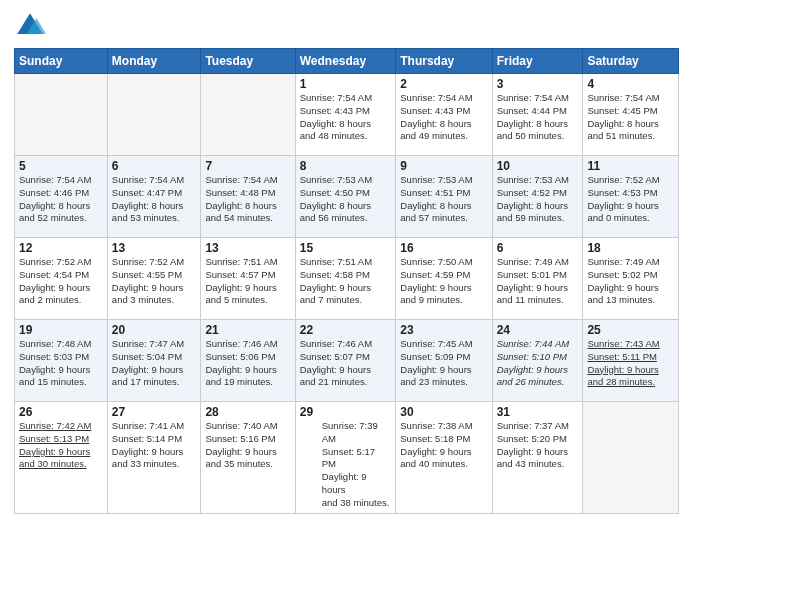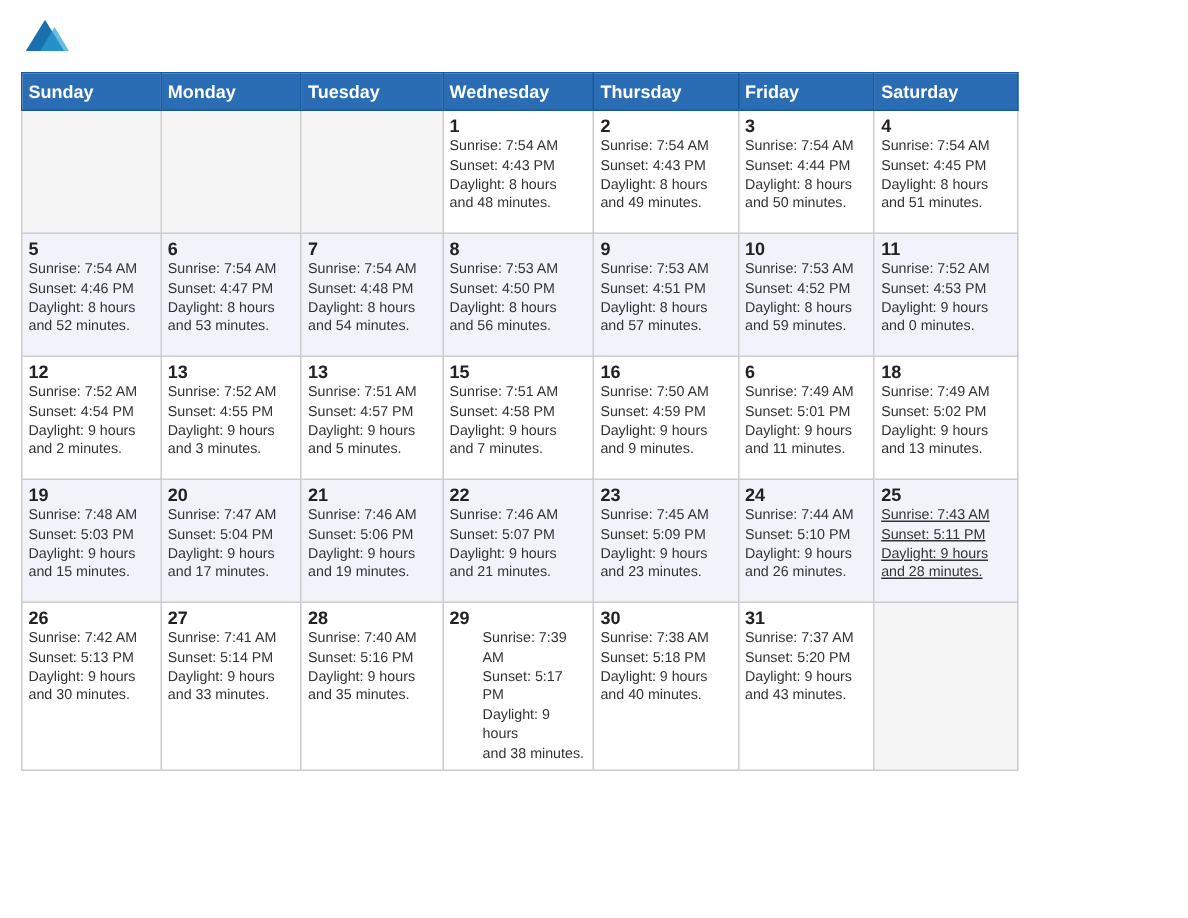--- a/index.html
+++ b/index.html
@@ -311,37 +311,37 @@
           </td>
           <td>
             <div class="day-number">23</div>
             <div class="day-info" style="white-space: pre-line;">Sunrise: 7:45 AM
 Sunset: 5:09 PM
 Daylight: 9 hours
 and 23 minutes.</div>
           </td>
           <td>
             <div class="day-number">24</div>
-            <div class="day-info" style="white-space: pre-line;">Sunrise: 7:44 AM
+            <div class="day-info" style="white-space: pre-line; font-style: italic;">Sunrise: 7:44 AM
 Sunset: 5:10 PM
 Daylight: 9 hours
 and 26 minutes.</div>
           </td>
           <td>
             <div class="day-number">25</div>
             <div class="day-info" style="white-space: pre-line; text-decoration: underline;">Sunrise: 7:43 AM
 Sunset: 5:11 PM
 Daylight: 9 hours
 and 28 minutes.</div>
           </td>
         </tr>
         <tr>
           <td>
             <div class="day-number">26</div>
-            <div class="day-info" style="white-space: pre-line;">Sunrise: 7:42 AM
+            <div class="day-info" style="white-space: pre-line; text-decoration: underline;">Sunrise: 7:42 AM
 Sunset: 5:13 PM
 Daylight: 9 hours
 and 30 minutes.</div>
           </td>
           <td>
             <div class="day-number">27</div>
             <div class="day-info" style="white-space: pre-line;">Sunrise: 7:41 AM
 Sunset: 5:14 PM
 Daylight: 9 hours
 and 33 minutes.</div>

